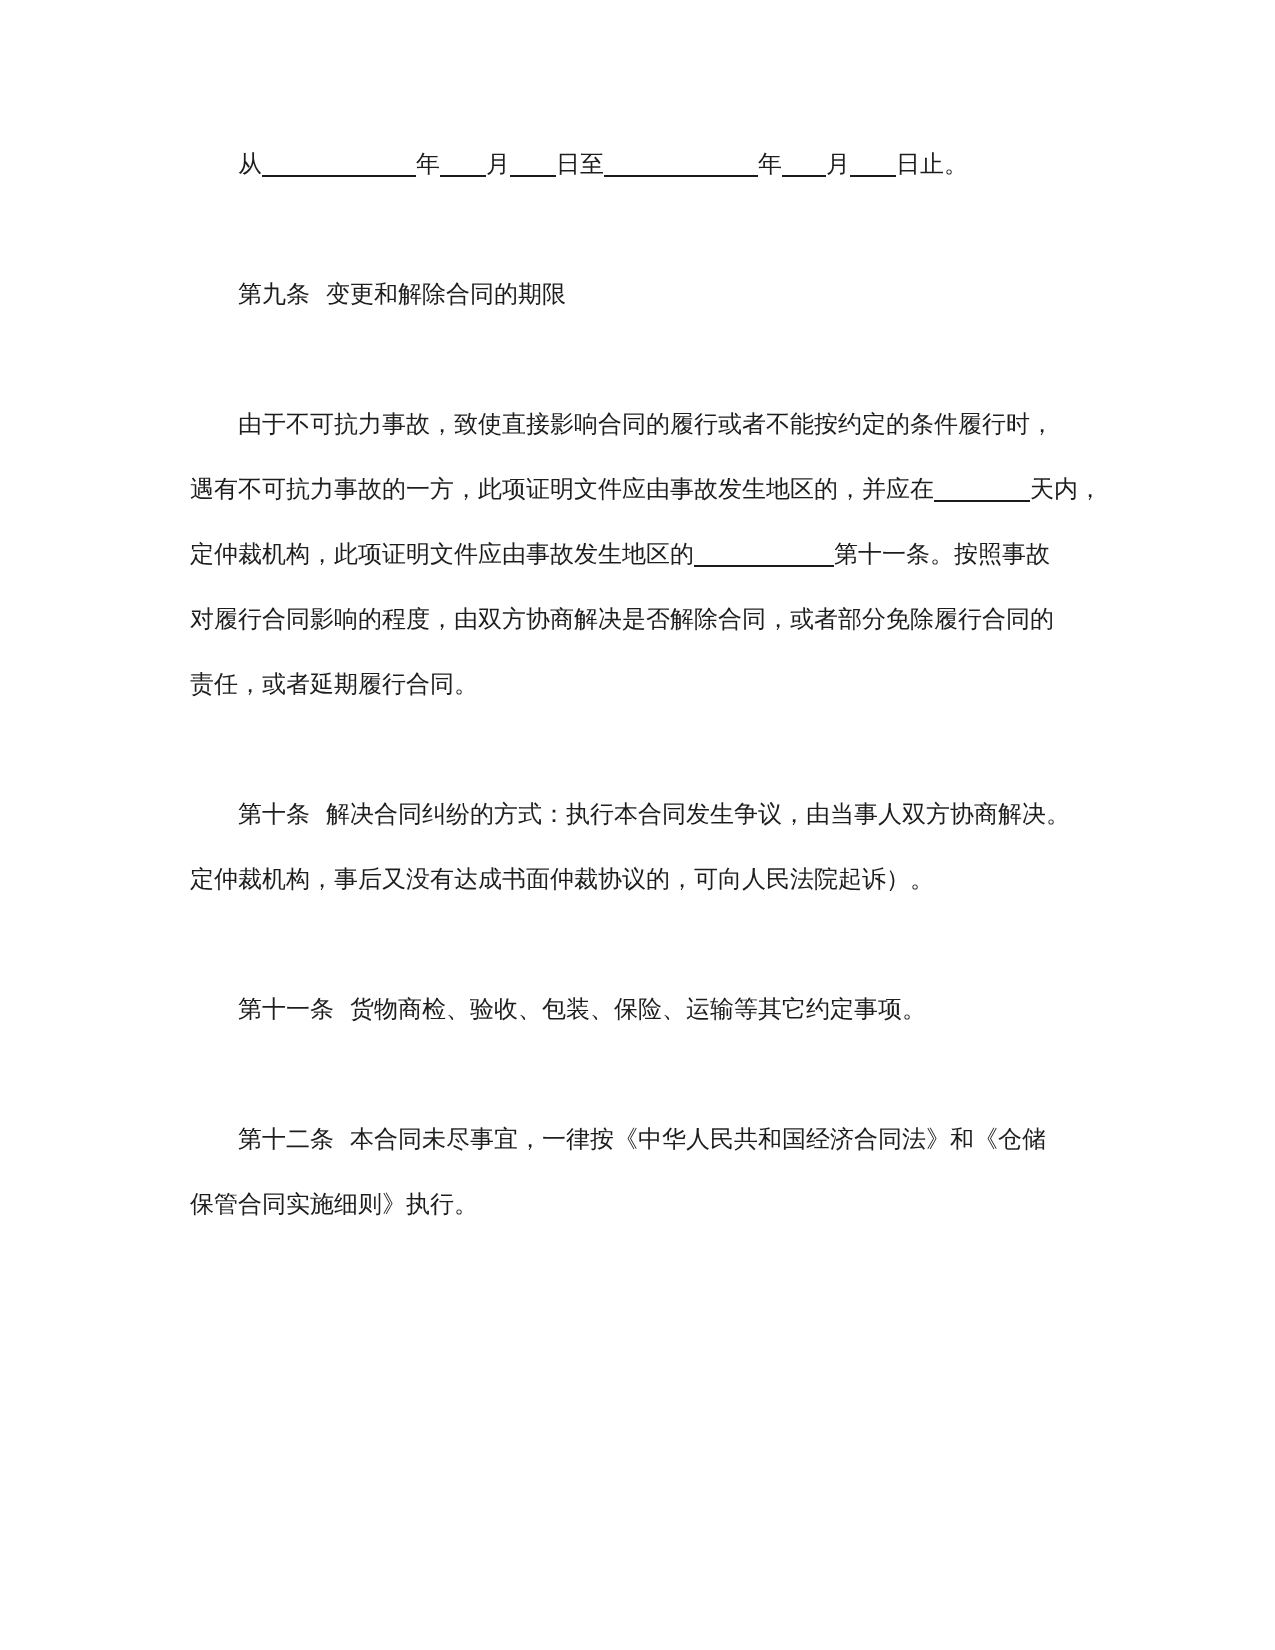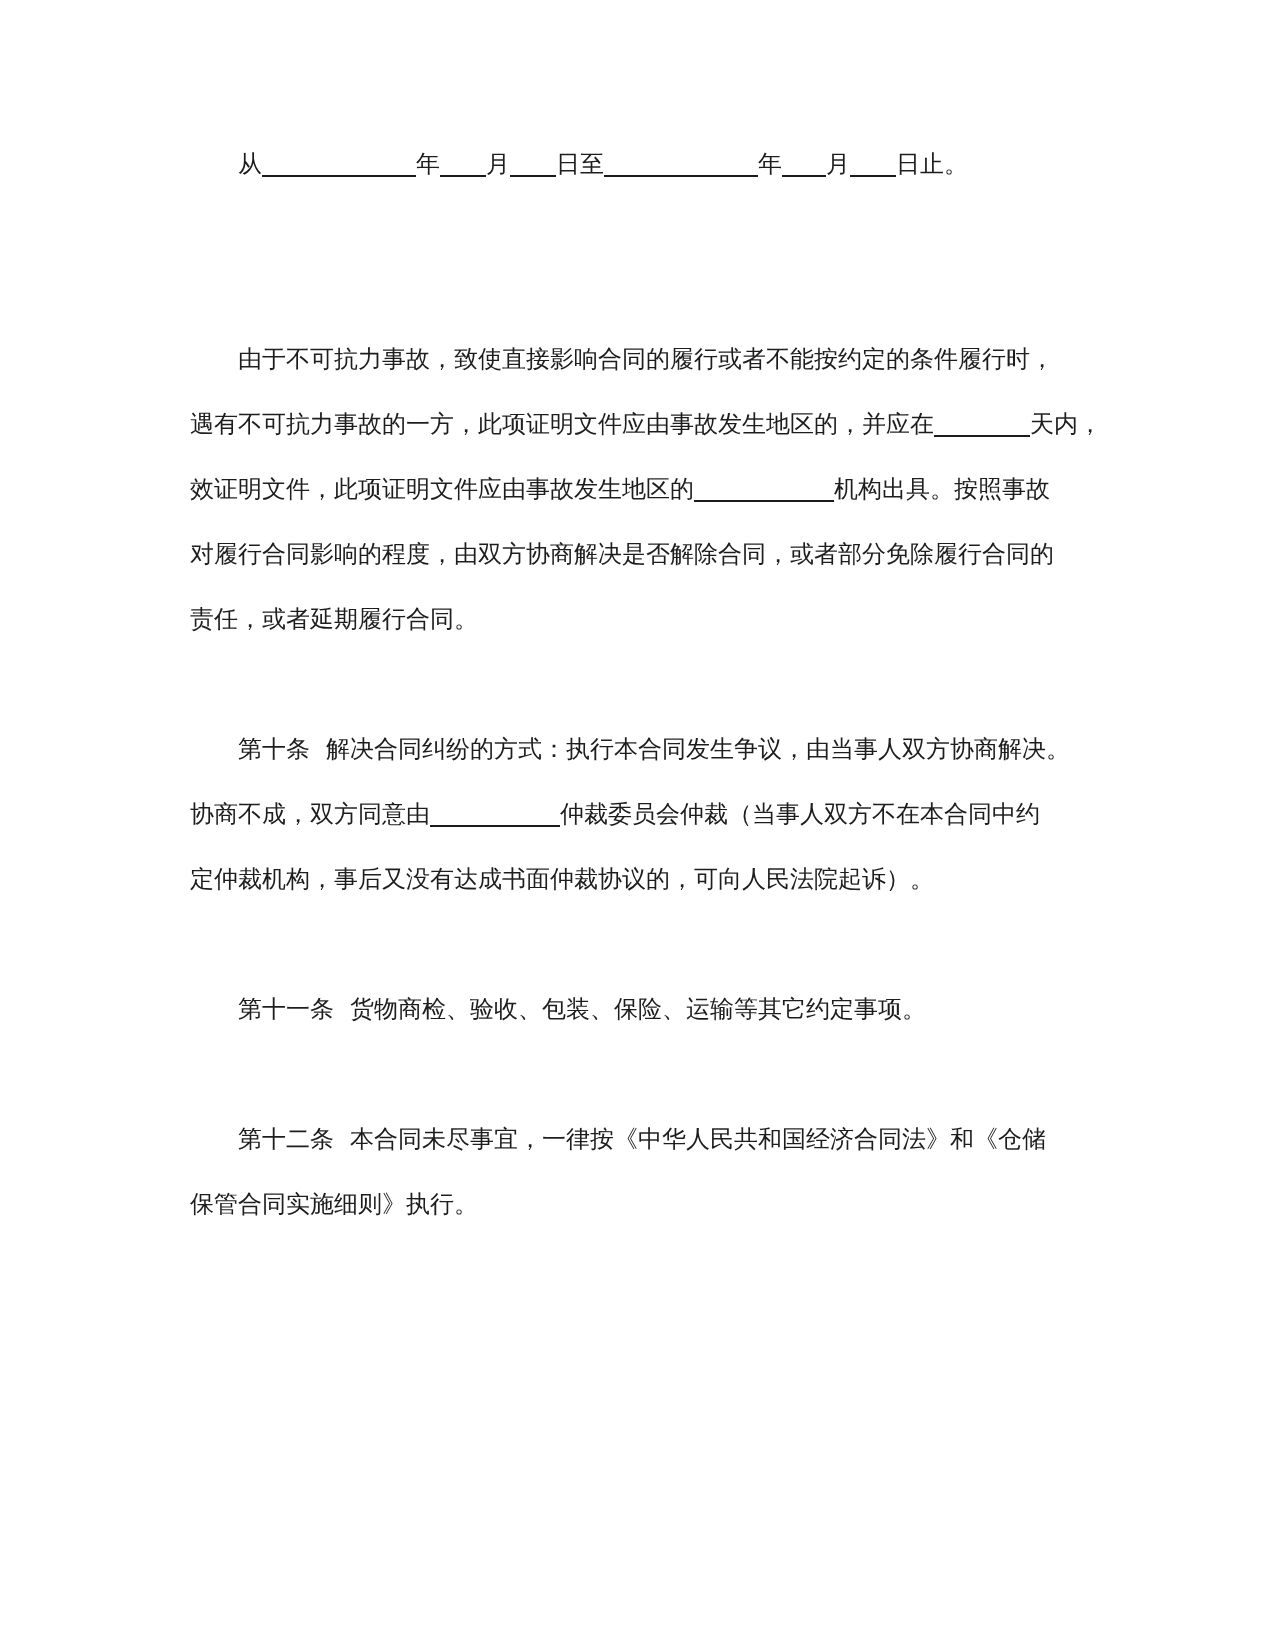--- a/index.html
+++ b/index.html
@@ -44,46 +44,46 @@
 <body>
 
 <div class="doc">
 
   <div class="line indent">
     <span>从</span><span class="blank w154"></span><span>年</span><span class="blank w46"></span><span>月</span><span class="blank w46"></span><span>日至</span><span class="blank w154"></span><span>年</span><span class="blank w44"></span><span>月</span><span class="blank w46"></span><span>日止。</span>
   </div>
 
   <div class="line"></div>
 
+  <div class="line indent">
+    <span class="art-label">第九条</span><span>变更和解除合同的期限</span>
+  </div>
 
   <div class="line"></div>
 
   <div class="line indent">
     <span>由于不可抗力事故，致使直接影响合同的履行或者不能按约定的条件履行时，</span>
   </div>
   <div class="line">
     <span>遇有不可抗力事故的一方，此项证明文件应由事故发生地区的，并应在</span><span class="blank w96"></span><span>天内，</span>
   </div>
   <div class="line">
-    <span>效证明文件，此项证明文件应由事故发生地区的</span><span class="blank w140"></span><span>机构出具。按照事故</span>
+    <span>定仲裁机构，此项证明文件应由事故发生地区的</span><span class="blank w140"></span><span>第十一条。按照事故</span>
   </div>
   <div class="line">
     <span>对履行合同影响的程度，由双方协商解决是否解除合同，或者部分免除履行合同的</span>
   </div>
   <div class="line">
     <span>责任，或者延期履行合同。</span>
   </div>
 
   <div class="line"></div>
 
   <div class="line indent">
     <span class="art-label">第十条</span><span>解决合同纠纷的方式：执行本合同发生争议，由当事人双方协商解决。</span>
-  </div>
-  <div class="line">
-    <span>协商不成，双方同意由</span><span class="blank w130"></span><span>仲裁委员会仲裁（当事人双方不在本合同中约</span>
   </div>
   <div class="line">
     <span>定仲裁机构，事后又没有达成书面仲裁协议的，可向人民法院起诉）。</span>
   </div>
 
   <div class="line"></div>
 
   <div class="line indent">
     <span class="art-label">第十一条</span><span>货物商检、验收、包装、保险、运输等其它约定事项。</span>
   </div>

